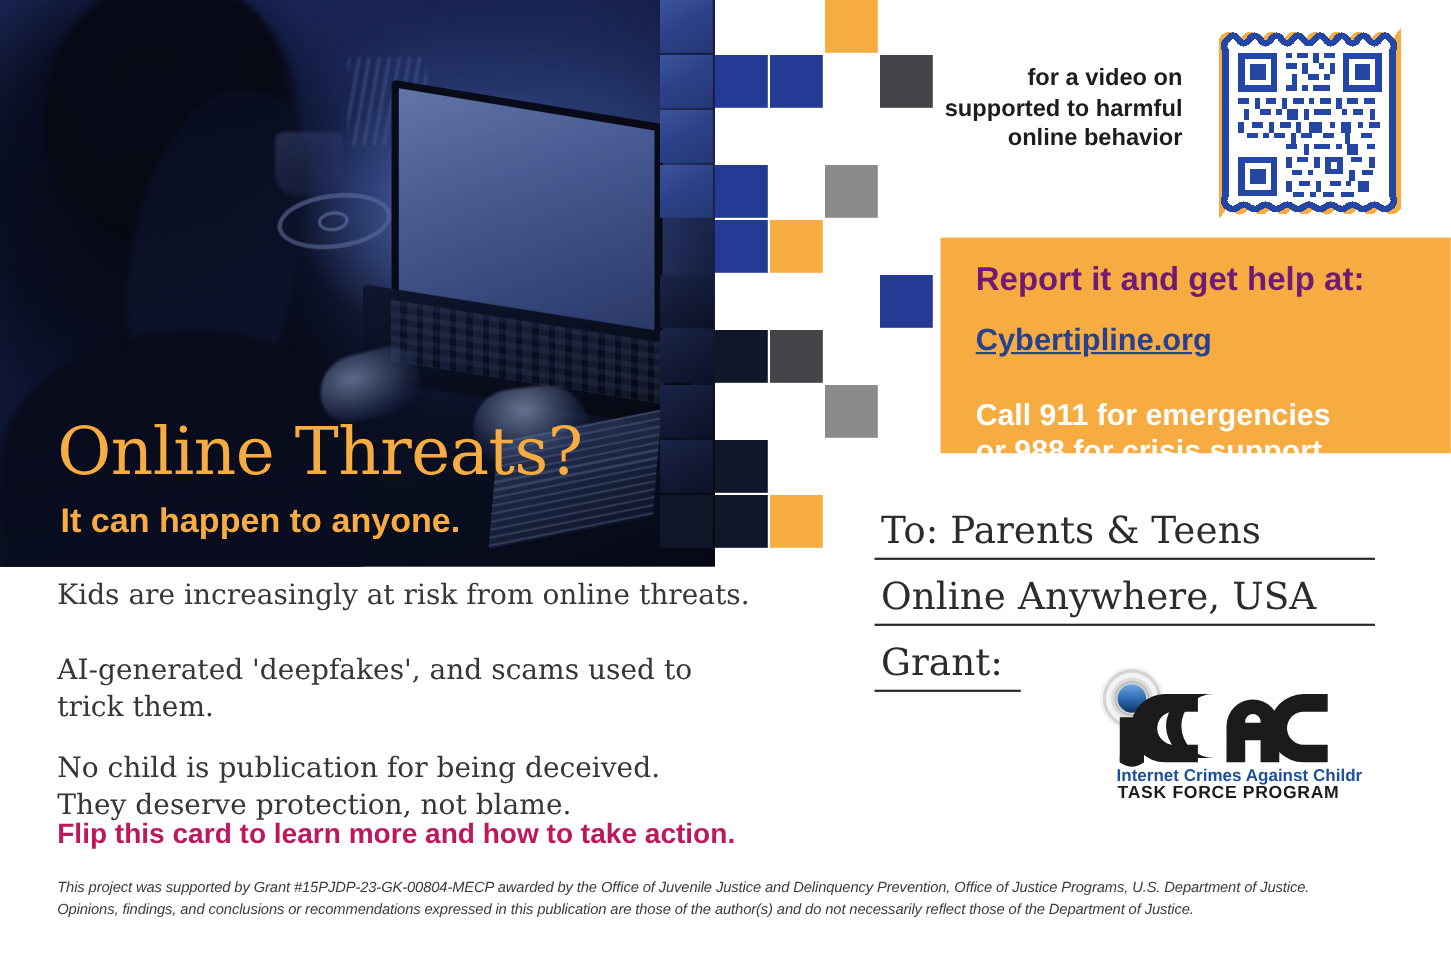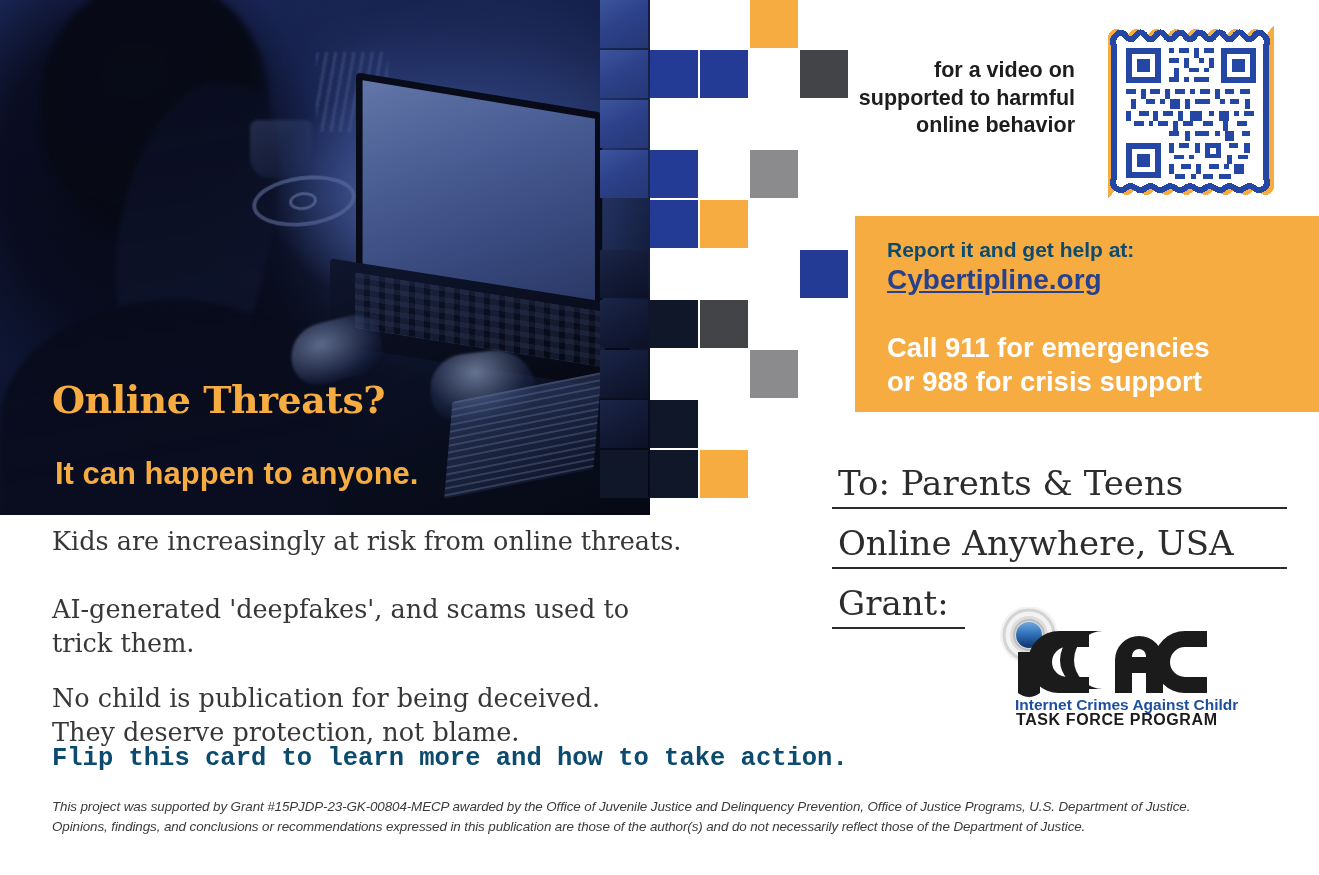--- a/index.html
+++ b/index.html
@@ -50,61 +50,61 @@
     border:4px solid rgba(165,188,235,.50);transform:rotate(-7deg);filter:blur(.7px);}
   .disc:after{content:"";position:absolute;left:33px;top:12px;width:22px;height:12px;border-radius:50%;
     border:3px solid rgba(165,188,235,.55);}
   .book{position:absolute;left:448px;top:388px;width:150px;height:95px;transform:skewY(-16deg) rotate(5deg);
     background:repeating-linear-gradient(to bottom, rgba(150,175,230,.42) 0 2px, rgba(0,0,0,0) 2px 7px),
                linear-gradient(160deg,rgba(120,148,210,.45),rgba(50,70,130,.30));filter:blur(.6px);border-radius:3px;}
   .hero-tint{position:absolute;inset:0;background:linear-gradient(170deg,rgba(24,42,120,.30),rgba(6,9,22,.42));mix-blend-mode:multiply;}
 
   
   .headline{position:absolute;left:52px;top:381px;z-index:6;
-    font-family:"DejaVu Serif","Liberation Serif",serif;font-weight:bold;font-size:38px;line-height:1;
+    font-family:"DejaVu Serif","Liberation Serif",serif;font-weight:normal;font-size:60px;line-height:1;
     color:#F7AC41;letter-spacing:-.5px;white-space:nowrap;}
   .subhead{position:absolute;left:55px;top:458px;z-index:6;
     font-family:"Liberation Sans",sans-serif;font-weight:bold;font-size:31px;line-height:1;
     color:#F7AC41;white-space:nowrap;}
 
   
   .mosaic{position:absolute;left:600px;top:0;width:260px;height:517px;z-index:5;}
   .sq{position:absolute;width:48px;height:48px;}
 
   
   .qr-text{position:absolute;left:795px;top:57px;width:280px;text-align:right;
     font-weight:bold;font-size:21.5px;line-height:1.28;color:#1d1d1d;}
   .qr-wrap{position:absolute;left:1106px;top:26px;width:170px;height:172px;}
   .qr-wrap svg{display:block;width:170px;height:172px;}
 
   
   .report{position:absolute;left:855px;top:216px;width:464px;height:196px;background:#F7AC41;
     box-sizing:border-box;padding:22px 0 0 32px;}
-  .report .l1{font-weight:bold;font-size:21px;color:#0c4a6e;line-height:1.16;}
+  .report .l1{font-weight:bold;font-size:30px;color:#701a75;line-height:1.16;}
   .report .l2{font-weight:bold;font-size:28px;color:#28418F;line-height:1.18;text-decoration:underline;
-    text-underline-offset:2px;margin-top:1px;display:inline-block;}
+    text-underline-offset:2px;margin-top:19px;display:inline-block;}
   .report .l3{font-weight:bold;font-size:27.5px;color:#ffffff;line-height:1.22;margin-top:35px;}
 
   
-  .addr{position:absolute;left:795px;top:466px;width:455px;font-family:"DejaVu Serif","Liberation Serif",serif;margin-left:37px;}
+  .addr{position:absolute;left:795px;top:466px;width:455px;font-family:"DejaVu Serif","Liberation Serif",serif;}
   .addr-row{position:relative;color:#2c2c2c;font-size:34px;line-height:1.03;padding:0 0 6px 6px;}
   .rule{height:2px;background:#2b2b2b;margin-bottom:17px;}
   .rule.short{width:133px;}
 
   
   .icac{position:absolute;left:995px;top:607px;width:244px;height:120px;}
   .icac svg{display:block;}
 
   
   .body-copy{position:absolute;left:52px;top:524px;width:640px;
     font-family:"DejaVu Serif","Liberation Serif",serif;font-size:25.5px;line-height:1.34;color:#373737;}
   .body-copy p{margin:0;}
   .body-copy p + p{margin-top:20px;}
-  .flip{position:absolute;left:52px;top:744px;font-family:Liberation Mono, monospace;
-    font-weight:bold;font-size:25.5px;color:#0c4a6e;}
+  .flip{position:absolute;left:52px;top:744px;font-family:Liberation Sans, sans-serif;
+    font-weight:bold;font-size:25.5px;color:#be185d;}
   .disclaimer{position:absolute;left:52px;top:797px;width:1165px;font-family:"Liberation Sans",sans-serif;
     font-style:italic;font-size:13.4px;line-height:1.48;color:#3b3b3b;letter-spacing:-.1px;}
 </style>
 </head>
 <body>
 
 <div id="card">
 
   <div class="hero">
     <div class="photo">

